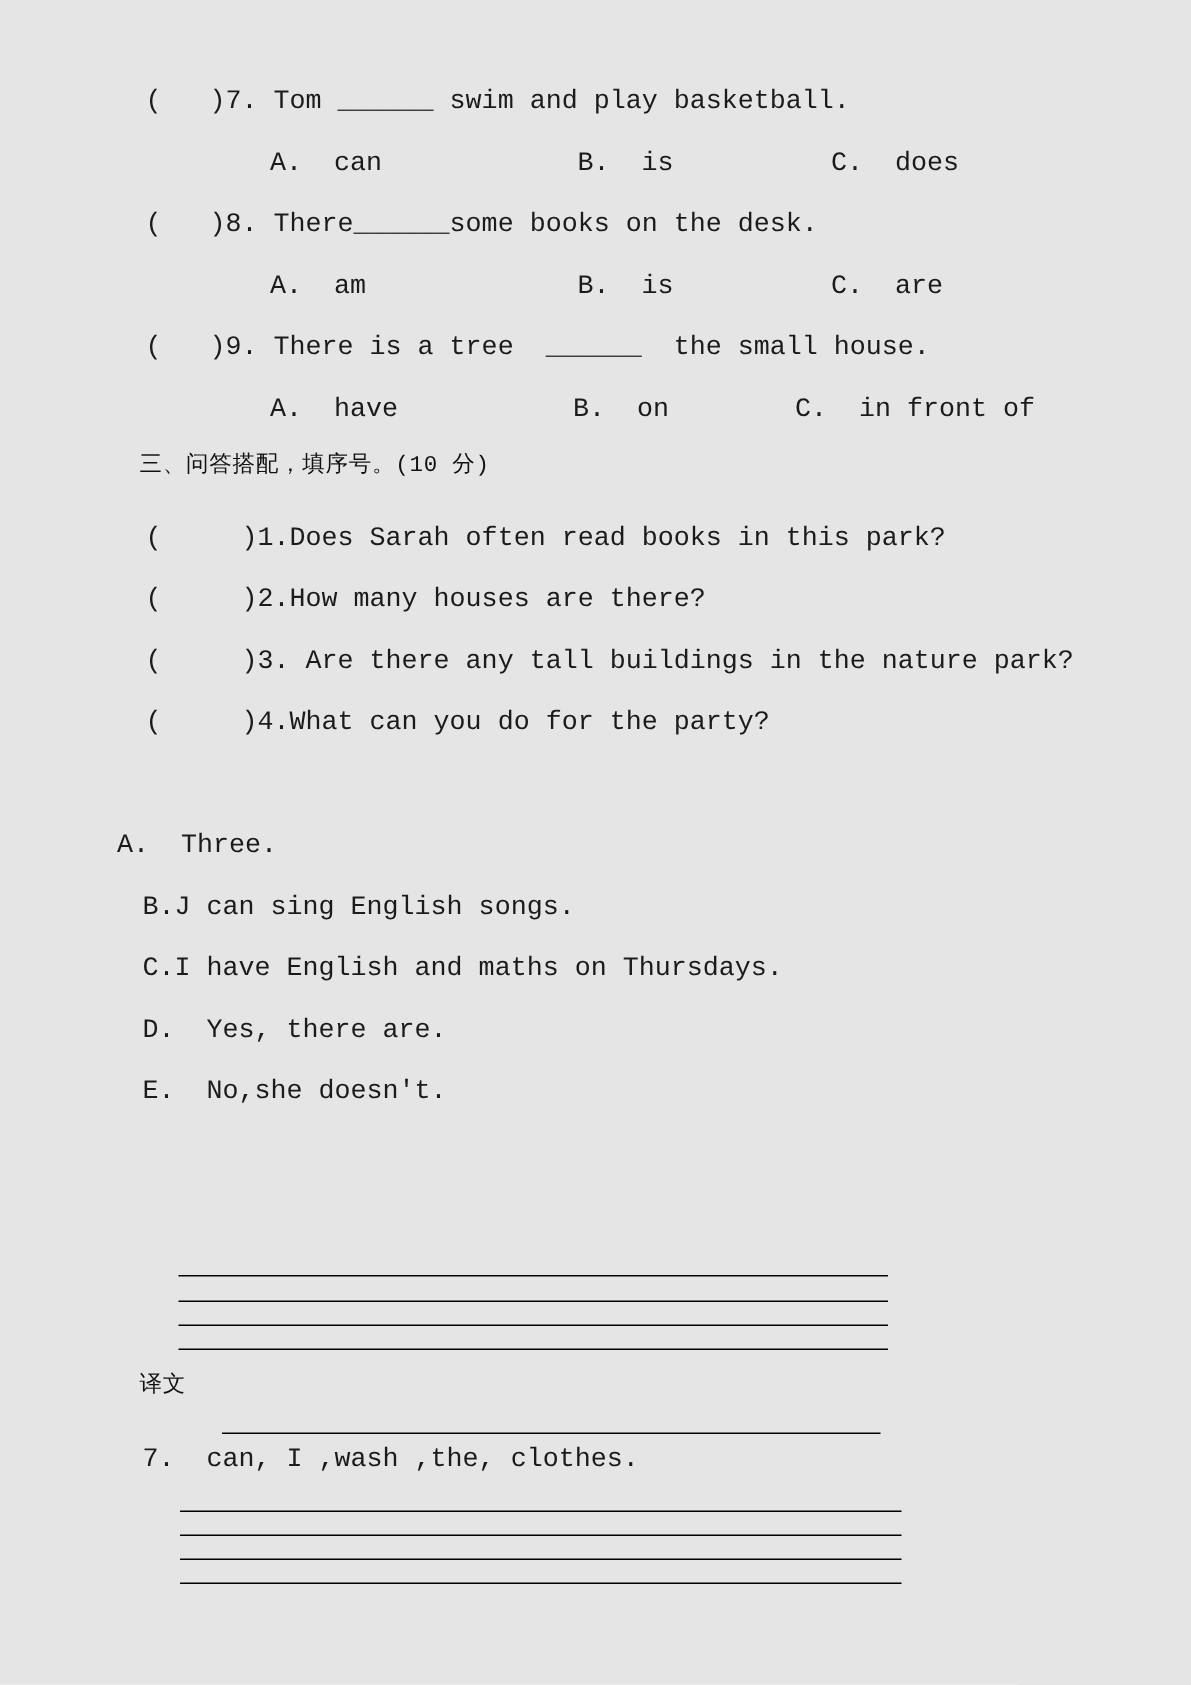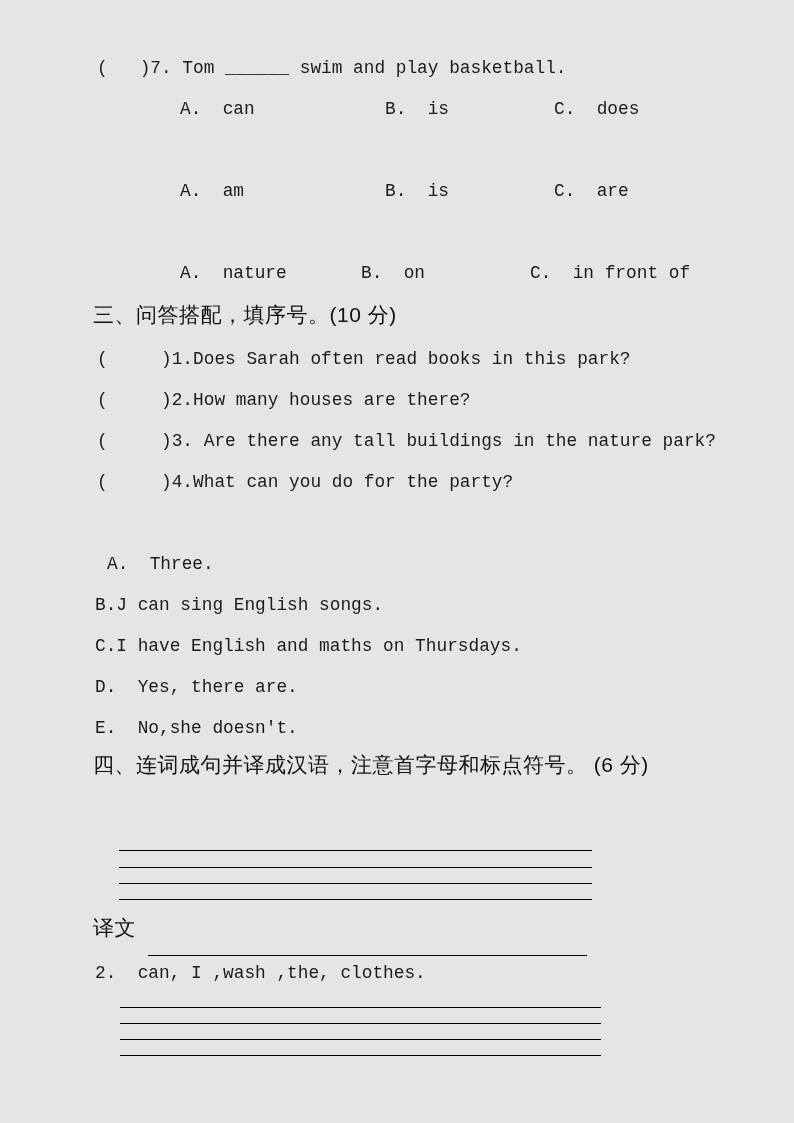--- a/index.html
+++ b/index.html
@@ -29,22 +29,22 @@
     color: #1b1b1b;
     font-family: "Liberation Mono", "DejaVu Sans Mono", monospace;
     font-size: 17.8px;
     line-height: 1.2;
     white-space: pre;
   }
   .cjk {
     position: absolute;
     left: 93px;
     color: #111111;
-    font-family: Liberation Sans, sans-serif;
-    font-size: 21px;
+    font-family: Liberation Mono, monospace;
+    font-size: 15px;
     line-height: 1.25;
     white-space: pre;
     letter-spacing: 0.5px;
   }
   .rule {
     position: absolute;
     height: 0;
     border-top: 1.8px solid #000000;
   }
 </style>
@@ -53,56 +53,57 @@
 
 <div class="page">
 
   <div class="txt" style="top:58px">(   )7. Tom ______ swim and play basketball.</div>
   <div class="optrow" style="top:99px">
     <span class="opt" style="left:180px">A.  can</span>
     <span class="opt" style="left:385px">B.  is</span>
     <span class="opt" style="left:554px">C.  does</span>
   </div>
 
+  <div class="txt" style="top:140px">(   )8. There______some books on the desk.</div>
   <div class="optrow" style="top:181px">
     <span class="opt" style="left:180px">A.  am</span>
     <span class="opt" style="left:385px">B.  is</span>
     <span class="opt" style="left:554px">C.  are</span>
   </div>
 
+  <div class="txt" style="top:222px">(   )9. There is a tree  ______  the small house.</div>
   <div class="optrow" style="top:263px">
-    <span class="opt" style="left:180px">A.  nature</span>
-    <span class="opt" style="left:361px">B.  on</span>
+    <span class="opt" style="left:180px">A.  have</span>
+    <span class="opt" style="left:382px">B.  on</span>
     <span class="opt" style="left:530px">C.  in front of</span>
   </div>
 
   <div class="cjk" style="top:302px">三、问答搭配，填序号。(10 分)</div>
 
   <div class="txt" style="top:349px">(     )1.Does Sarah often read books in this park?</div>
   <div class="txt" style="top:390px">(     )2.How many houses are there?</div>
   <div class="txt" style="top:431px">(     )3. Are there any tall buildings in the nature park?</div>
   <div class="txt" style="top:472px">(     )4.What can you do for the party?</div>
 
-  <div class="txt" style="top:554px;left:107px">A.  Three.</div>
+  <div class="txt" style="top:554px;left:78px">A.  Three.</div>
   <div class="txt" style="top:595px;left:95px">B.J can sing English songs.</div>
   <div class="txt" style="top:636px;left:95px">C.I have English and maths on Thursdays.</div>
   <div class="txt" style="top:718px;left:95px">E.  No,she doesn't.</div>
   <div class="txt" style="top:677px;left:95px">D.  Yes, there are.</div>
 
-  <div class="cjk" style="top:752px">四、连词成句并译成汉语，注意首字母和标点符号。 (6 分)</div>
 
 
   <div class="rule" style="top:850px;left:119px;width:473px"></div>
   <div class="rule" style="top:867px;left:119px;width:473px"></div>
   <div class="rule" style="top:883px;left:119px;width:473px"></div>
   <div class="rule" style="top:899px;left:119px;width:473px"></div>
 
   <div class="cjk" style="top:915px">译文</div>
   <div class="rule" style="top:955px;left:148px;width:439px"></div>
 
-  <div class="txt" style="top:963px;left:95px">2.  can, I ,wash ,the, clothes.</div>
+  <div class="txt" style="top:963px;left:95px">7.  can, I ,wash ,the, clothes.</div>
 
   <div class="rule" style="top:1007px;left:120px;width:481px"></div>
   <div class="rule" style="top:1023px;left:120px;width:481px"></div>
   <div class="rule" style="top:1039px;left:120px;width:481px"></div>
   <div class="rule" style="top:1055px;left:120px;width:481px"></div>
 
 </div>
 
 </body></html>

